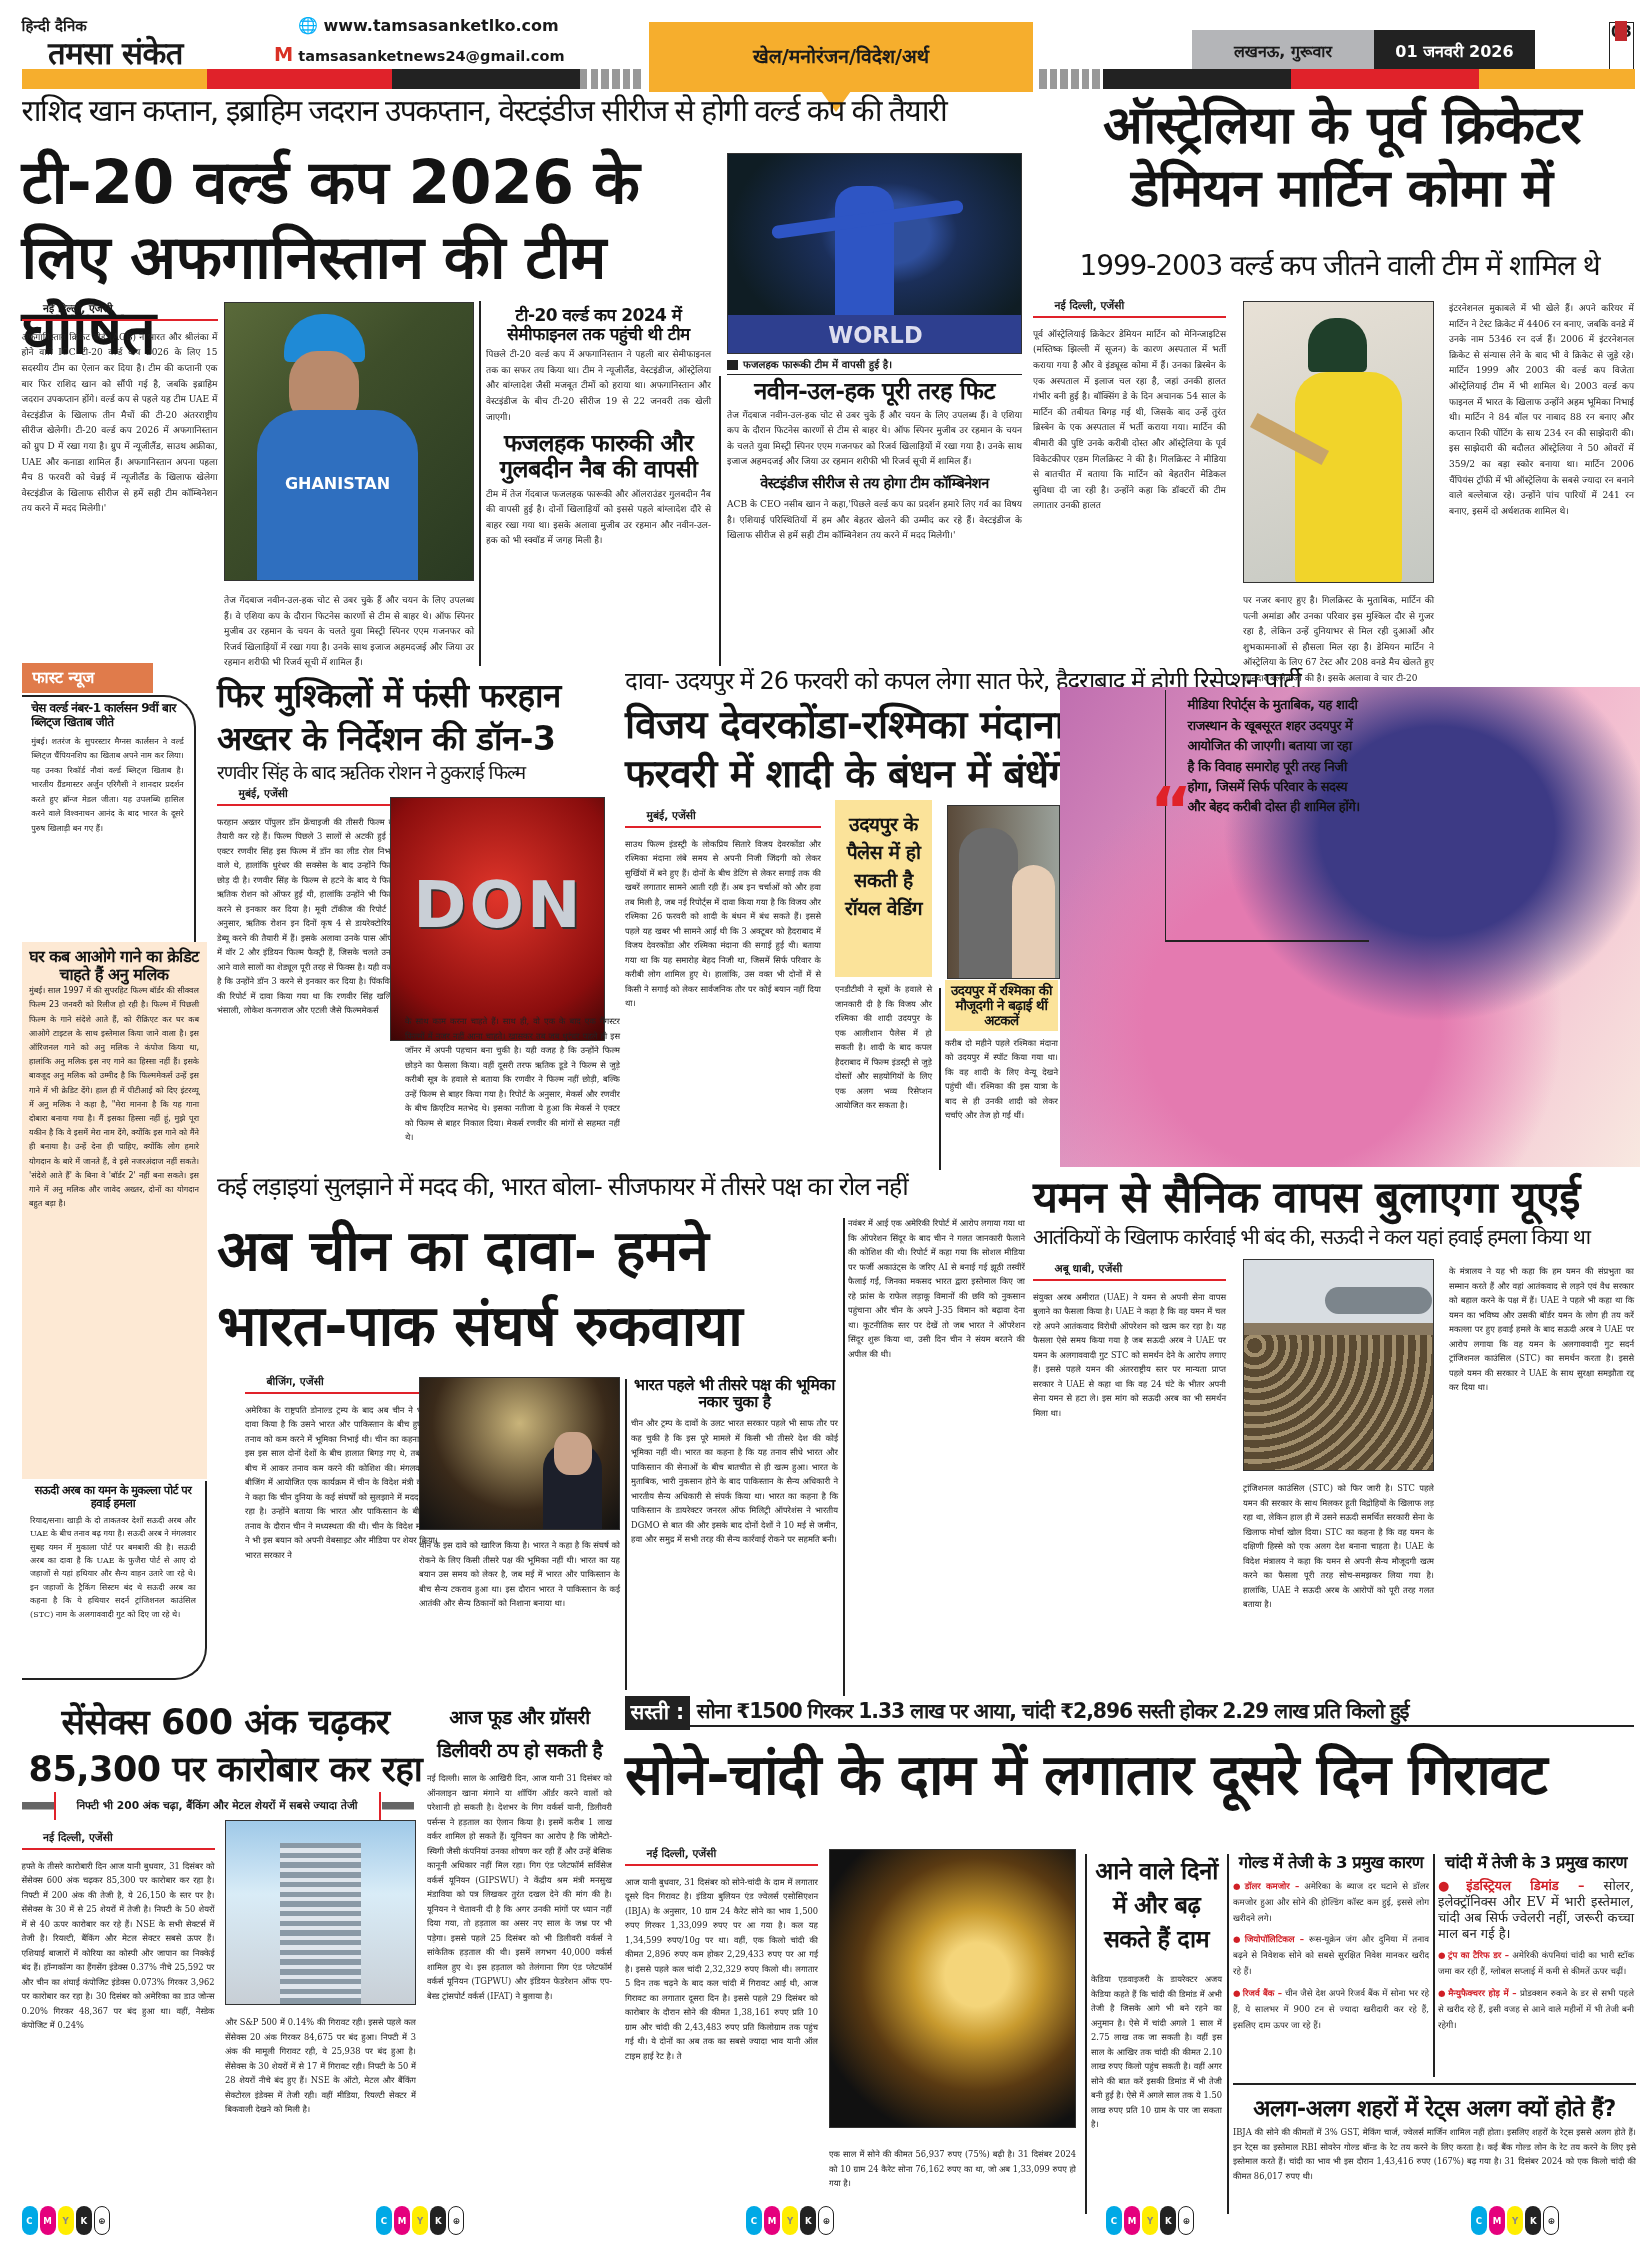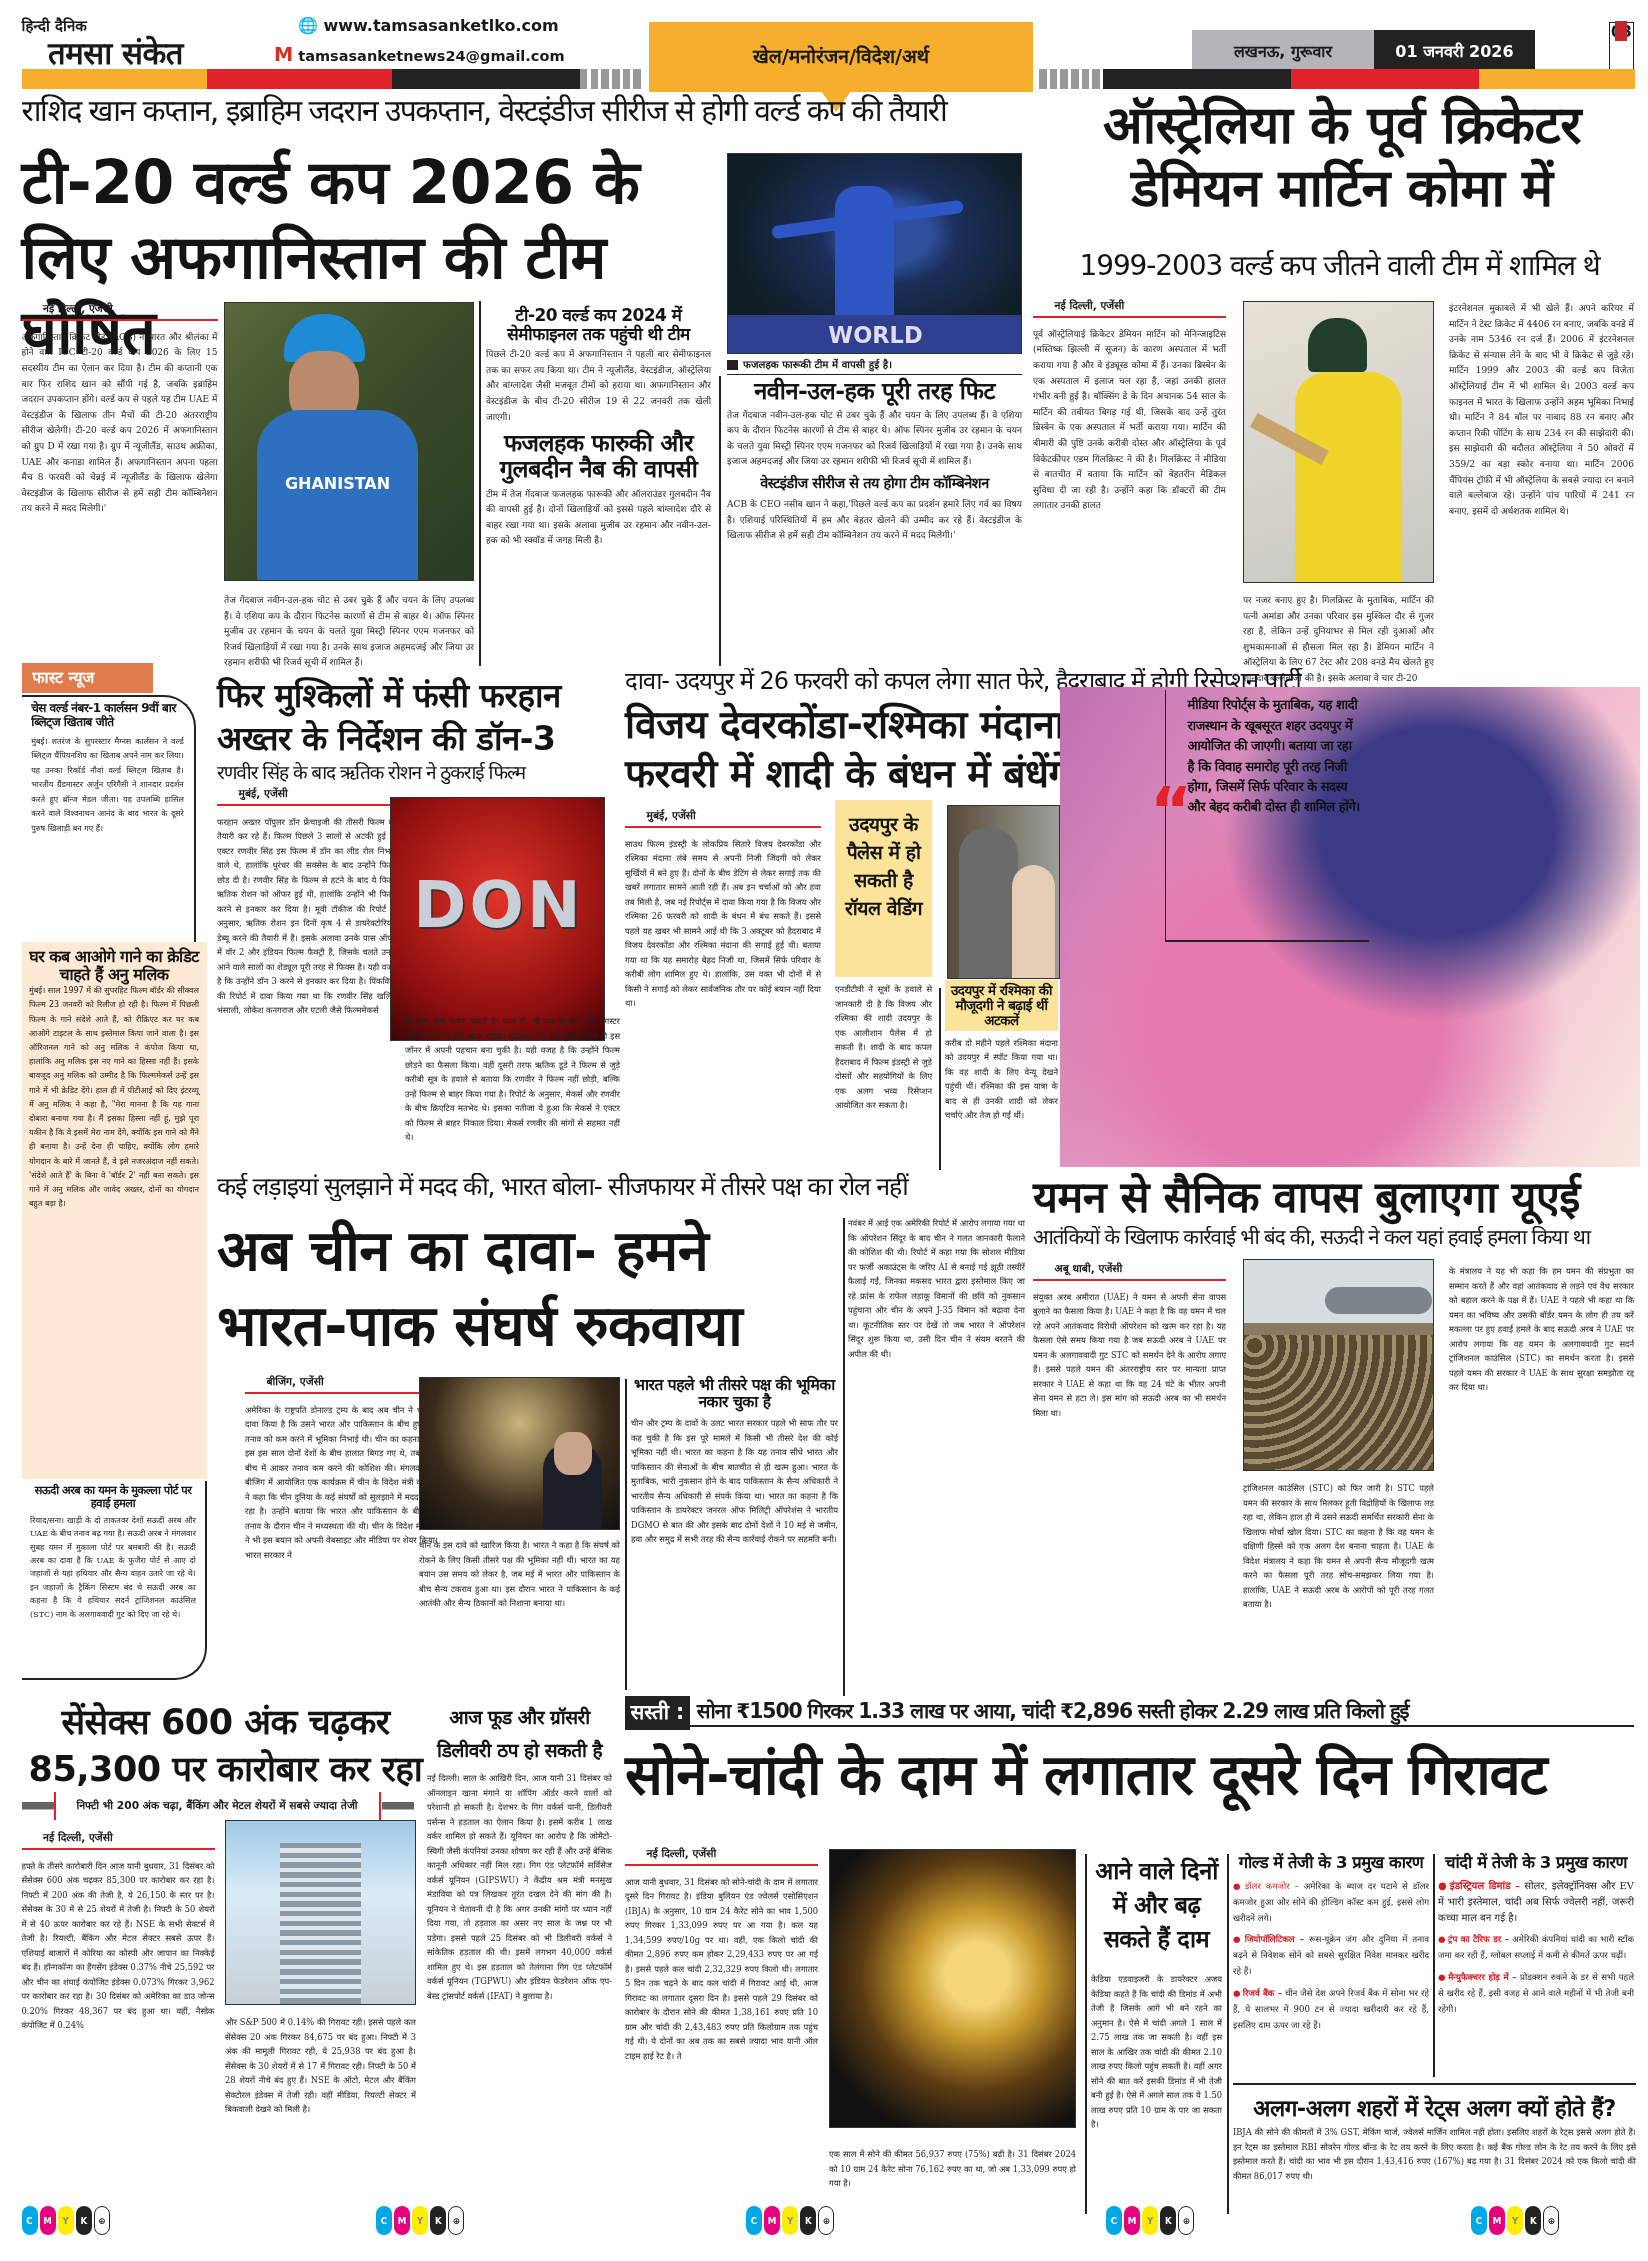--- a/index.html
+++ b/index.html
@@ -230,28 +230,28 @@
 <div class="photo" style="left:829px;top:1849px;width:247px;height:279px;background:radial-gradient(circle at 60% 45%,#f4d57a 0 15%,#c89a2e 30%,#5a3a12 55%,#111 80%);"></div>
 <div class="abs body-text" style="left:829px;top:2147px;width:247px;font-size:8.3px;line-height:14.5px;">एक साल में सोने की कीमत 56,937 रुपए (75%) बढ़ी है। 31 दिसंबर 2024 को 10 ग्राम 24 कैरेट सोना 76,162 रुपए का था, जो अब 1,33,099 रुपए हो गया है।</div>
 <div class="vrule" style="left:1085px;top:1854px;height:360px;"></div>
 <div class="abs" style="left:1091px;top:1854px;width:131px;">
   <div class="hl" style="font-size:23.6px;text-align:center;line-height:34px;margin-bottom:16px;">आने वाले दिनों में और बढ़ सकते हैं दाम</div>
   <div class="body-text" style="font-size:8.3px;line-height:14.5px;">केडिया एडवाइजरी के डायरेक्टर अजय केडिया कहते हैं कि चांदी की डिमांड में अभी तेजी है जिसके आगे भी बने रहने का अनुमान है। ऐसे में चांदी अगले 1 साल में 2.75 लाख तक जा सकती है। वहीं इस साल के आखिर तक चांदी की कीमत 2.10 लाख रुपए किलो पहुंच सकती है। वहीं अगर सोने की बात करें इसकी डिमांड में भी तेजी बनी हुई है। ऐसे में अगले साल तक ये 1.50 लाख रुपए प्रति 10 ग्राम के पार जा सकता है।</div>
 </div>
 <div class="vrule" style="left:1227px;top:1854px;height:360px;"></div>
 <div class="abs" style="left:1233px;top:1854px;width:196px;">
   <div class="hl" style="font-size:16.6px;text-align:center;margin-bottom:5.4px;">गोल्ड में तेजी के 3 प्रमुख कारण</div>
-  <div class="body-text" style="font-size:8.6px;line-height:16px;margin-bottom:5.4px;"><span class="bullet red" style="font-weight:normal;">डॉलर कमजोर –</span> <span>अमेरिका के ब्याज दर घटाने से डॉलर कमजोर हुआ और सोने की होल्डिंग कॉस्ट कम हुई, इससे लोग खरीदने लगे।</span></div>
+  <div class="body-text" style="font-size:8.6px;line-height:16px;margin-bottom:5.4px;"><span class="bullet red" style="font-weight:bold;">डॉलर कमजोर –</span> <span>अमेरिका के ब्याज दर घटाने से डॉलर कमजोर हुआ और सोने की होल्डिंग कॉस्ट कम हुई, इससे लोग खरीदने लगे।</span></div>
   <div class="body-text" style="font-size:8.6px;line-height:16px;margin-bottom:5.4px;"><span class="bullet red" style="font-weight:bold;">जियोपॉलिटिकल –</span> <span>रूस-यूक्रेन जंग और दुनिया में तनाव बढ़ने से निवेशक सोने को सबसे सुरक्षित निवेश मानकर खरीद रहे हैं।</span></div>
   <div class="body-text" style="font-size:8.6px;line-height:16px;"><span class="bullet red" style="font-weight:bold;">रिजर्व बैंक –</span> <span>चीन जैसे देश अपने रिजर्व बैंक में सोना भर रहे हैं, ये सालभर में 900 टन से ज्यादा खरीदारी कर रहे हैं, इसलिए दाम ऊपर जा रहे हैं।</span></div>
 </div>
 <div class="vrule" style="left:1433px;top:1854px;height:223px;"></div>
 <div class="abs" style="left:1438px;top:1854px;width:196px;">
   <div class="hl" style="font-size:16.6px;text-align:center;margin-bottom:5.4px;">चांदी में तेजी के 3 प्रमुख कारण</div>
-  <div class="body-text" style="font-size:10px;line-height:16px;margin-bottom:5.4px;"><span class="bullet red" style="font-weight:bold;">इंडस्ट्रियल डिमांड –</span> <span>सोलर, इलेक्ट्रॉनिक्स और EV में भारी इस्तेमाल, चांदी अब सिर्फ ज्वेलरी नहीं, जरूरी कच्चा माल बन गई है।</span></div>
+  <div class="body-text" style="font-size:13px;line-height:16px;margin-bottom:5.4px;"><span class="bullet red" style="font-weight:bold;">इंडस्ट्रियल डिमांड –</span> <span>सोलर, इलेक्ट्रॉनिक्स और EV में भारी इस्तेमाल, चांदी अब सिर्फ ज्वेलरी नहीं, जरूरी कच्चा माल बन गई है।</span></div>
   <div class="body-text" style="font-size:8.6px;line-height:16px;margin-bottom:5.4px;"><span class="bullet red" style="font-weight:bold;">ट्रंप का टैरिफ डर –</span> <span>अमेरिकी कंपनियां चांदी का भारी स्टॉक जमा कर रही हैं, ग्लोबल सप्लाई में कमी से कीमतें ऊपर चढ़ीं।</span></div>
   <div class="body-text" style="font-size:8.6px;line-height:16px;"><span class="bullet red" style="font-weight:bold;">मैन्युफैक्चरर होड़ में –</span> <span>प्रोडक्शन रुकने के डर से सभी पहले से खरीद रहे हैं, इसी वजह से आने वाले महीनों में भी तेजी बनी रहेगी।</span></div>
 </div>
 <div class="hrule" style="left:1233px;top:2083px;width:403px;height:2.1px;"></div>
 <div class="abs" style="left:1233px;top:2096px;width:403px;">
   <div class="hl" style="font-size:22.5px;text-align:center;margin-bottom:4.3px;">अलग-अलग शहरों में रेट्स अलग क्यों होते हैं?</div>
   <div class="body-text" style="font-size:8.3px;line-height:14.5px;">IBJA की सोने की कीमतों में 3% GST, मेकिंग चार्ज, ज्वेलर्स मार्जिन शामिल नहीं होता। इसलिए शहरों के रेट्स इससे अलग होते हैं। इन रेट्स का इस्तेमाल RBI सोवरेन गोल्ड बॉन्ड के रेट तय करने के लिए करता है। कई बैंक गोल्ड लोन के रेट तय करने के लिए इसे इस्तेमाल करते हैं। चांदी का भाव भी इस दौरान 1,43,416 रुपए (167%) बढ़ गया है। 31 दिसंबर 2024 को एक किलो चांदी की कीमत 86,017 रुपए थी।</div>
 </div>
 
 <div class="cmyk" style="left:21.5px;top:2206px;">

